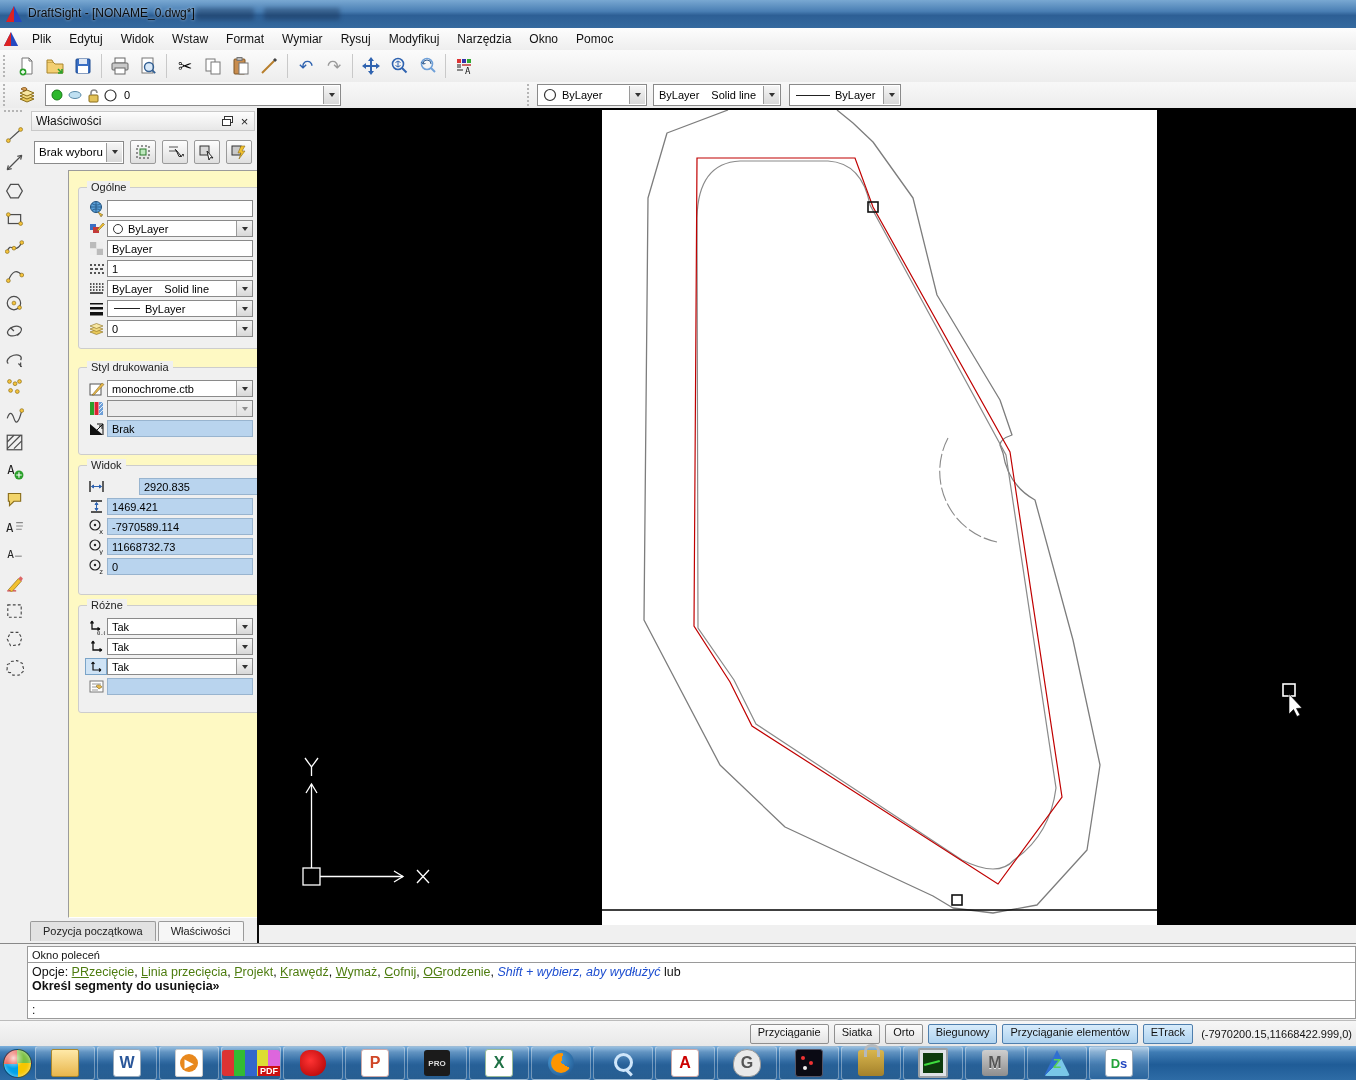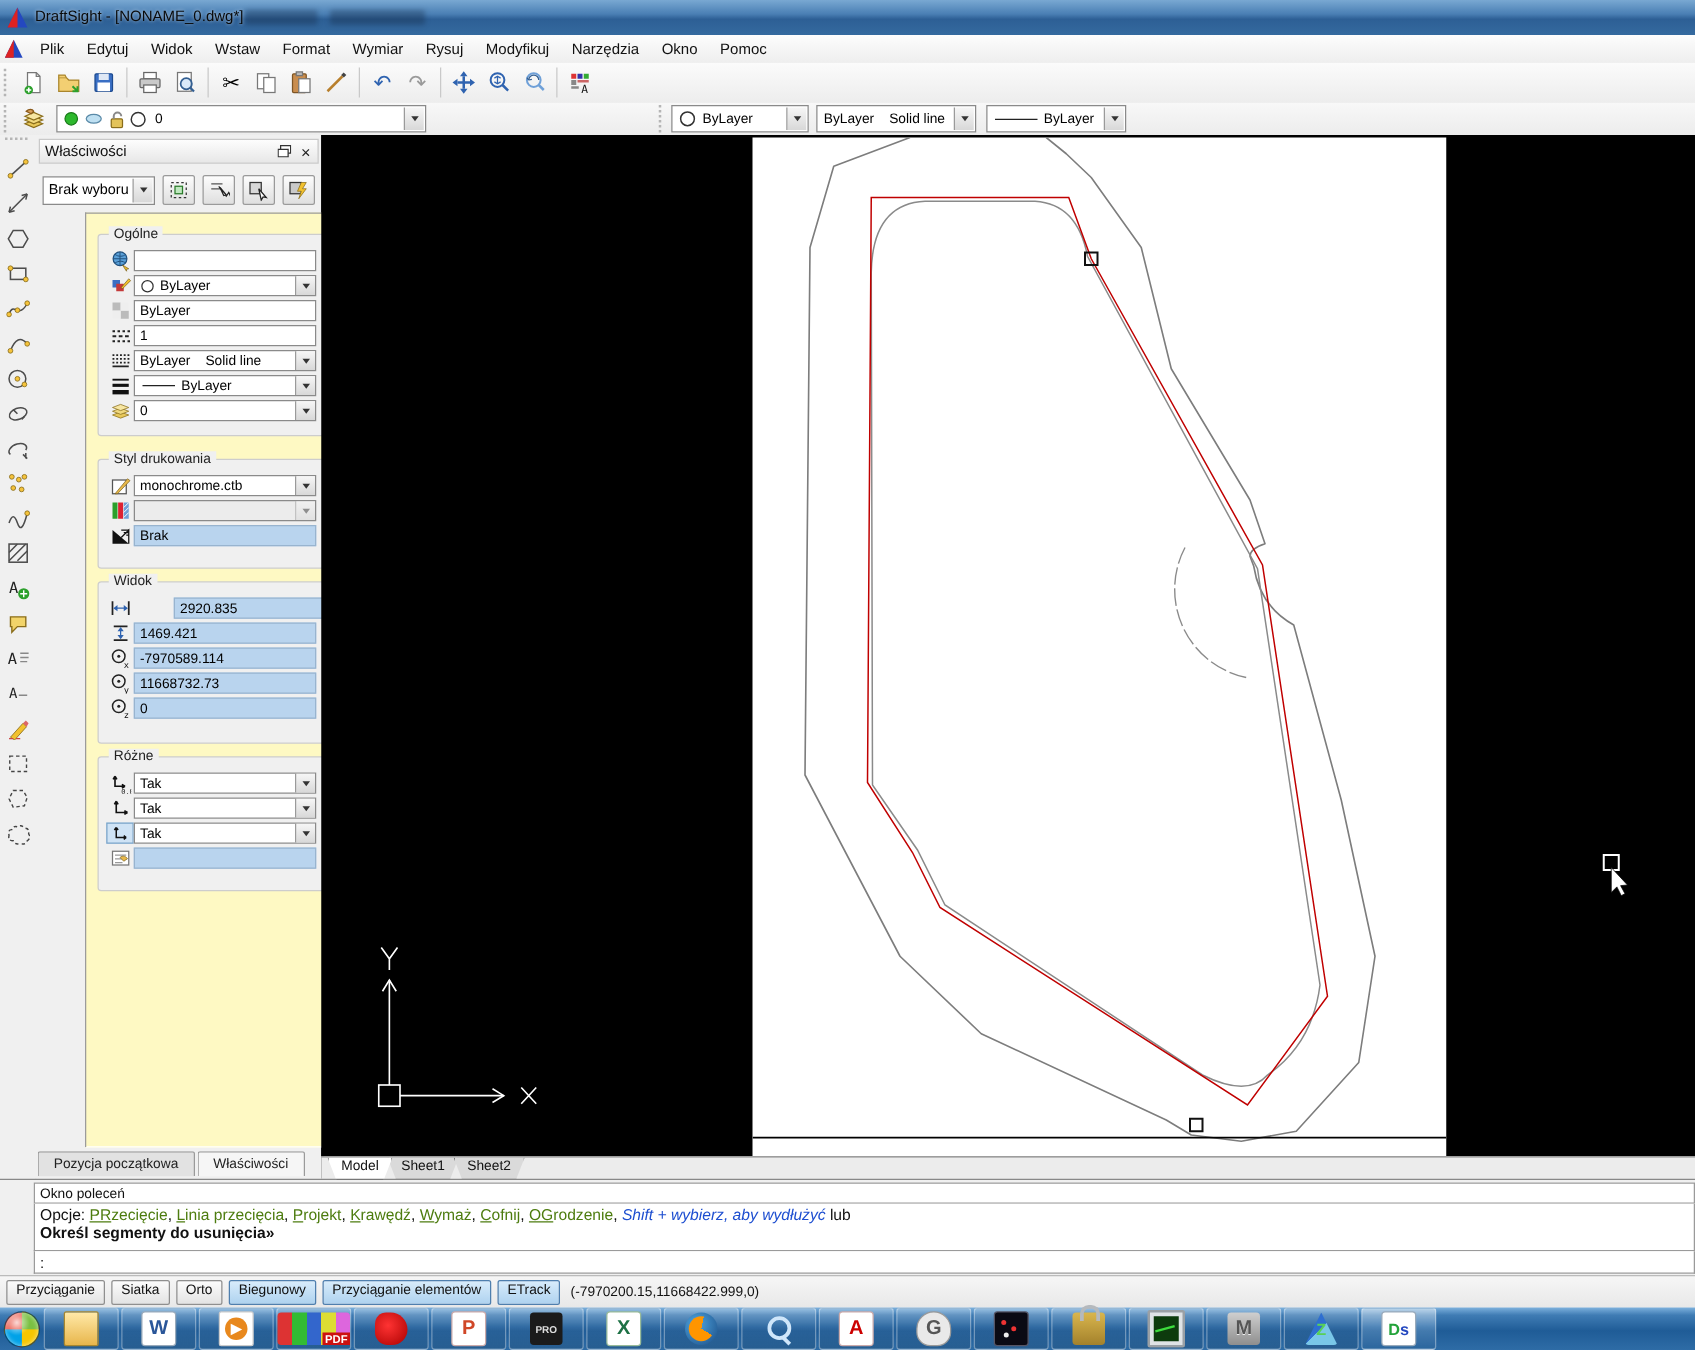--- a/index.html
+++ b/index.html
@@ -96,21 +96,21 @@
   #cmdbody{left:27px;top:19px;width:1329px;height:38px;background:#fff;border:1px solid #9a9a9a;border-top:none;
     box-sizing:border-box;padding:2px 4px;font-size:12.5px;color:#111;}
   .cmdlink{color:#4d7c0f;}
   .cmdlink u{text-decoration:underline;}
   .cmdital{color:#1d4ed0;font-style:italic;}
   #cmdprompt{left:27px;top:57px;width:1329px;height:18px;background:#fff;border:1px solid #9a9a9a;border-top:none;
     box-sizing:border-box;padding:2px 4px;font-size:12px;color:#111;}
 
   
   #statusbar{left:0;top:1020px;width:1356px;height:26px;background:linear-gradient(#f6f6f6,#e8e8e8);
-    border-top:1px solid #bbb;display:flex;align-items:center;padding-right:4px;box-sizing:border-box;}
+    border-top:1px solid #bbb;display:flex;align-items:center;justify-content:flex-end;padding-right:4px;box-sizing:border-box;}
   .stbtn{height:17px;padding:1px 7px 0 7px;margin-left:5px;font-size:11px;color:#111;
     border:1px solid #8f8f8f;border-radius:2px;background:linear-gradient(#fcfcfc,#e3e3e3);}
   .stbtn.on{background:linear-gradient(#d8ecfb,#aed2ef);border-color:#4f7fae;}
   #coords{margin-left:8px;font-size:11px;color:#111;white-space:nowrap;}
 
   
   #taskbar{left:0;top:1046px;width:1356px;height:34px;
     background:linear-gradient(#7db1dd 0%,#3f7cb4 18%,#1f5c97 55%,#2e6ca6 100%);display:flex;align-items:center;}
   #startorb{width:34px;height:34px;display:flex;align-items:center;justify-content:center;}
   #orbball{width:27px;height:27px;border-radius:50%;
@@ -842,26 +842,20 @@
           <path d="M48,650 L54.5,659 L61,650 M54.5,659 L54.5,668"></path>
           <path d="M160,762 L172,775 M172,762 L160,775"></path>
         </g>
 
         <g>
           <rect x="1026" y="576" width="12" height="12" fill="none" stroke="#fff" stroke-width="1.6"></rect>
           <polygon points="1032,586 1032,606 1036.5,601.5 1040,608.5 1043,607 1039.5,600.5 1045,600" fill="#fff" stroke="#000" stroke-width="0.6"></polygon>
         </g>
       </svg>
     </div>
-    <div id="sheetrow" class="abs">
-      <div style="width:5px;"></div>
-      <div class="stab on">Model</div>
-      <div class="stab">Sheet1</div>
-      <div class="stab">Sheet2</div>
-    </div>
   </div>
 </div>
 
 <div id="cmdwin" class="abs">
   <div id="cmdhdr" class="abs">
     <span>Okno poleceń</span>
   </div>
   <div id="cmdbody" class="abs">
     <div><span>Opcje: </span><span><span class="cmdlink"><u>PR</u>zecięcie</span>, <span class="cmdlink"><u>L</u>inia przecięcia</span>, <span class="cmdlink"><u>P</u>rojekt</span>, <span class="cmdlink"><u>K</u>rawędź</span>, <span class="cmdlink"><u>W</u>ymaż</span>, <span class="cmdlink"><u>C</u>ofnij</span>, <span class="cmdlink"><u>OG</u>rodzenie</span>, <span class="cmdital">Shift + wybierz, aby wydłużyć</span> lub</span></div>
     <div style="font-weight:bold;">Określ segmenty do usunięcia»</div>

